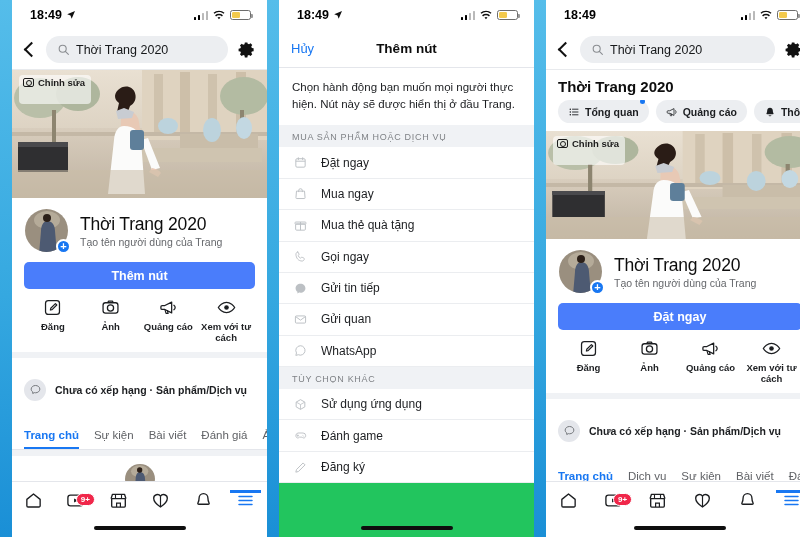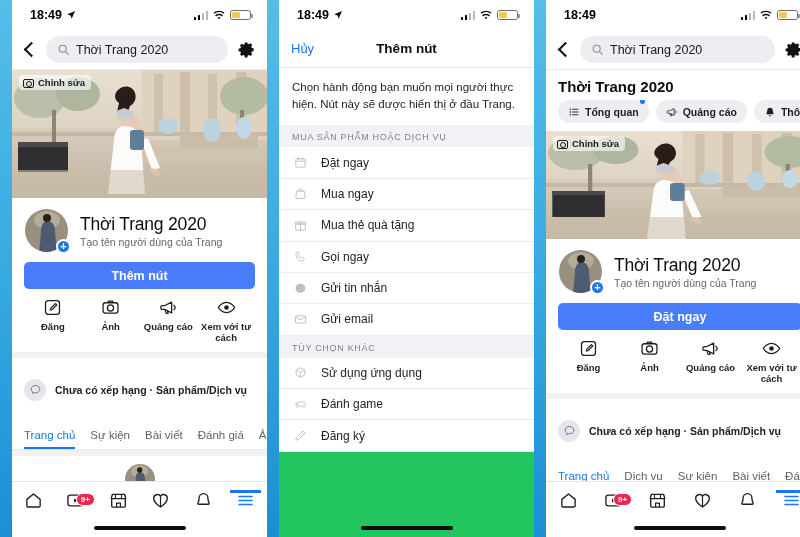--- a/index.html
+++ b/index.html
@@ -61,23 +61,23 @@
   }
   .gear { flex: 0 0 auto; }
 
   
   .cover { position: relative; width: 100%; overflow: hidden; }
   .cover.h1 { height: 128px; }
   .cover.h3 { height: 108px; }
   .cover-img { position:absolute; inset:0; }
   .edit-badge {
     position: absolute; left: 7px; top: 5px; z-index: 4;
-    display: inline-flex; align-items: flex-end; gap: 4px;
+    display: inline-flex; align-items: center; gap: 4px;
     background: rgba(255,255,255,0.62);
-    border-radius: 4px; padding: 2px 6px 2px 4px;
+    border-radius: 4px; padding: 2px 6px 16px 4px;
     font-size: 9.5px; font-weight: bold; color: #1b1b1b;
   }
   .cam-sq { width: 11px; height: 9px; border: 1.4px solid #1b1b1b; border-radius: 2px; position: relative; }
   .cam-sq::after { content:""; position:absolute; left:2.4px; top:1.4px; width:4px; height:4px; border:1.3px solid #1b1b1b; border-radius:50%; }
 
   
   .profile { padding: 0 12px; background: #fff; }
   .prow { display: flex; align-items: center; gap: 11px; padding: 10px 0 6px; }
   .avatar { position: relative; width: 45px; height: 45px; flex: 0 0 auto; }
   .avatar .ring { width:45px;height:45px;border-radius:50%;overflow:hidden;border:1.5px solid #fff; }
@@ -100,21 +100,21 @@
   .hr { height: 6px; background: #f0f2f5; }
 
   
   .ratingrow { display: flex; align-items: center; gap: 9px; padding: 21px 12px; background: #fff; }
   .rcircle { width: 22px; height: 22px; border-radius: 50%; background: #e4e6eb; display:flex;align-items:center;justify-content:center; flex:0 0 auto;}
   .rtext { font-size: 10.5px; color: #1c1e21; font-weight: bold; }
 
   
   .tabs { display: flex; gap: 15px; padding: 0 12px; background: #fff; border-bottom: 1px solid #e4e6eb; overflow: hidden; white-space: nowrap; }
   .tab { font-size: 11.5px; color: #606266; padding: 7px 0 6px; border-bottom: 2.5px solid transparent; flex: 0 0 auto; }
-  .tab.active { color: #1877f2; font-weight: normal; border-bottom-color: #1877f2; }
+  .tab.active { color: #1877f2; font-weight: bold; border-bottom-color: #1877f2; }
 
   
   .composer { background: #fff; padding: 8px 12px 6px; }
   .comp-top { display: flex; align-items: center; gap: 10px; flex-direction: column; }
   .comp-av { width: 30px; height: 30px; border-radius: 50%; overflow: hidden; flex: 0 0 auto; }
   .comp-btn { flex: 1; height: 26px; background: #e8f0fe; border-radius: 6px; display:flex;align-items:center;justify-content:center; color:#1877f2; font-size:12px; font-weight:bold; }
   .comp-row { display: flex; margin-top: 8px; }
   .comp-item { flex: 1; display: flex; align-items: center; justify-content: center; gap: 5px; font-size: 10px; color: #1c1e21; }
 
   
@@ -575,29 +575,37 @@
           </svg>
         </span>
         <span class="mi-lbl">Gọi ngay</span>
       </div>
     <div class="mitem">
         <span class="mi-ic">
           <svg width="13" height="13" viewBox="0 0 24 24">
             <use href="#ic-msgr"></use>
           </svg>
         </span>
-        <span class="mi-lbl">Gửi tin nhắn</span>
+        <span class="mi-lbl">Gửi tin tiếp</span>
       </div>
     <div class="mitem">
         <span class="mi-ic">
           <svg width="13" height="13" viewBox="0 0 24 24">
             <use href="#ic-env"></use>
           </svg>
         </span>
-        <span class="mi-lbl">Gửi email</span>
+        <span class="mi-lbl">Gửi quan</span>
+      </div>
+    <div class="mitem">
+        <span class="mi-ic">
+          <svg width="13" height="13" viewBox="0 0 24 24">
+            <use href="#ic-wa"></use>
+          </svg>
+        </span>
+        <span class="mi-lbl">WhatsApp</span>
       </div>
   </div>
 
   <div class="sec-head">TÙY CHỌN KHÁC</div>
   <div class="mlist">
     <div class="mitem">
         <span class="mi-ic">
           <svg width="13" height="13" viewBox="0 0 24 24">
             <use href="#ic-app"></use>
           </svg>

